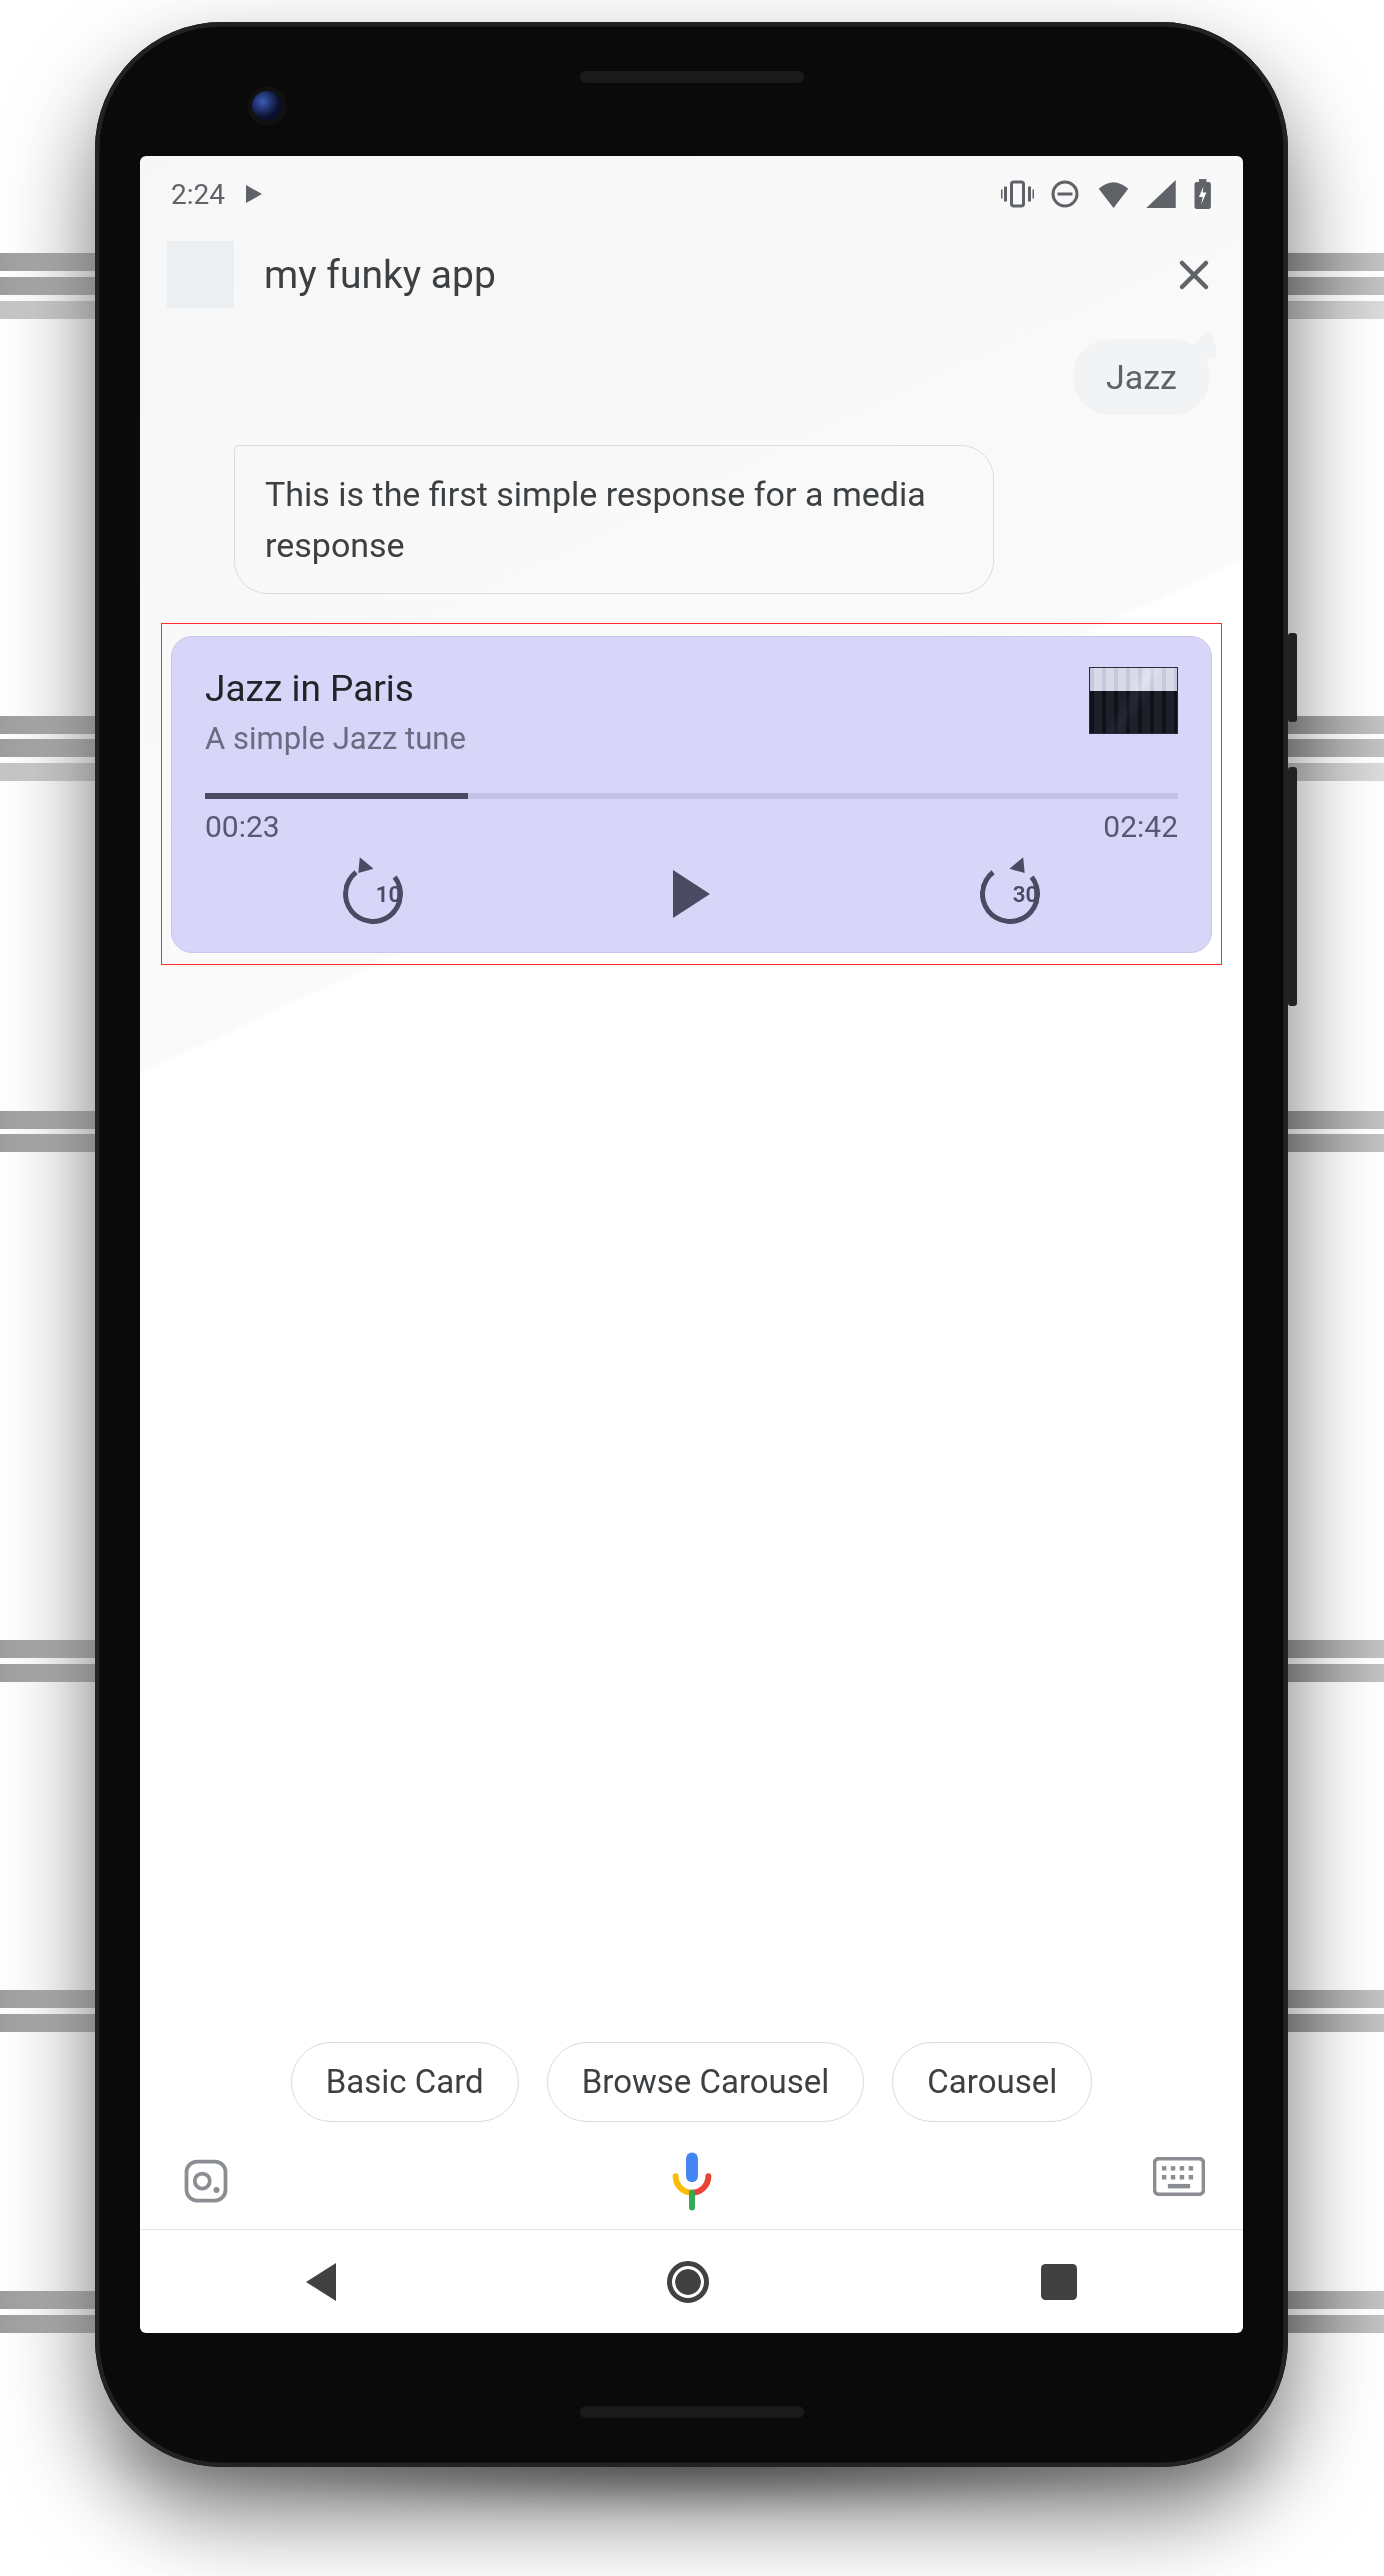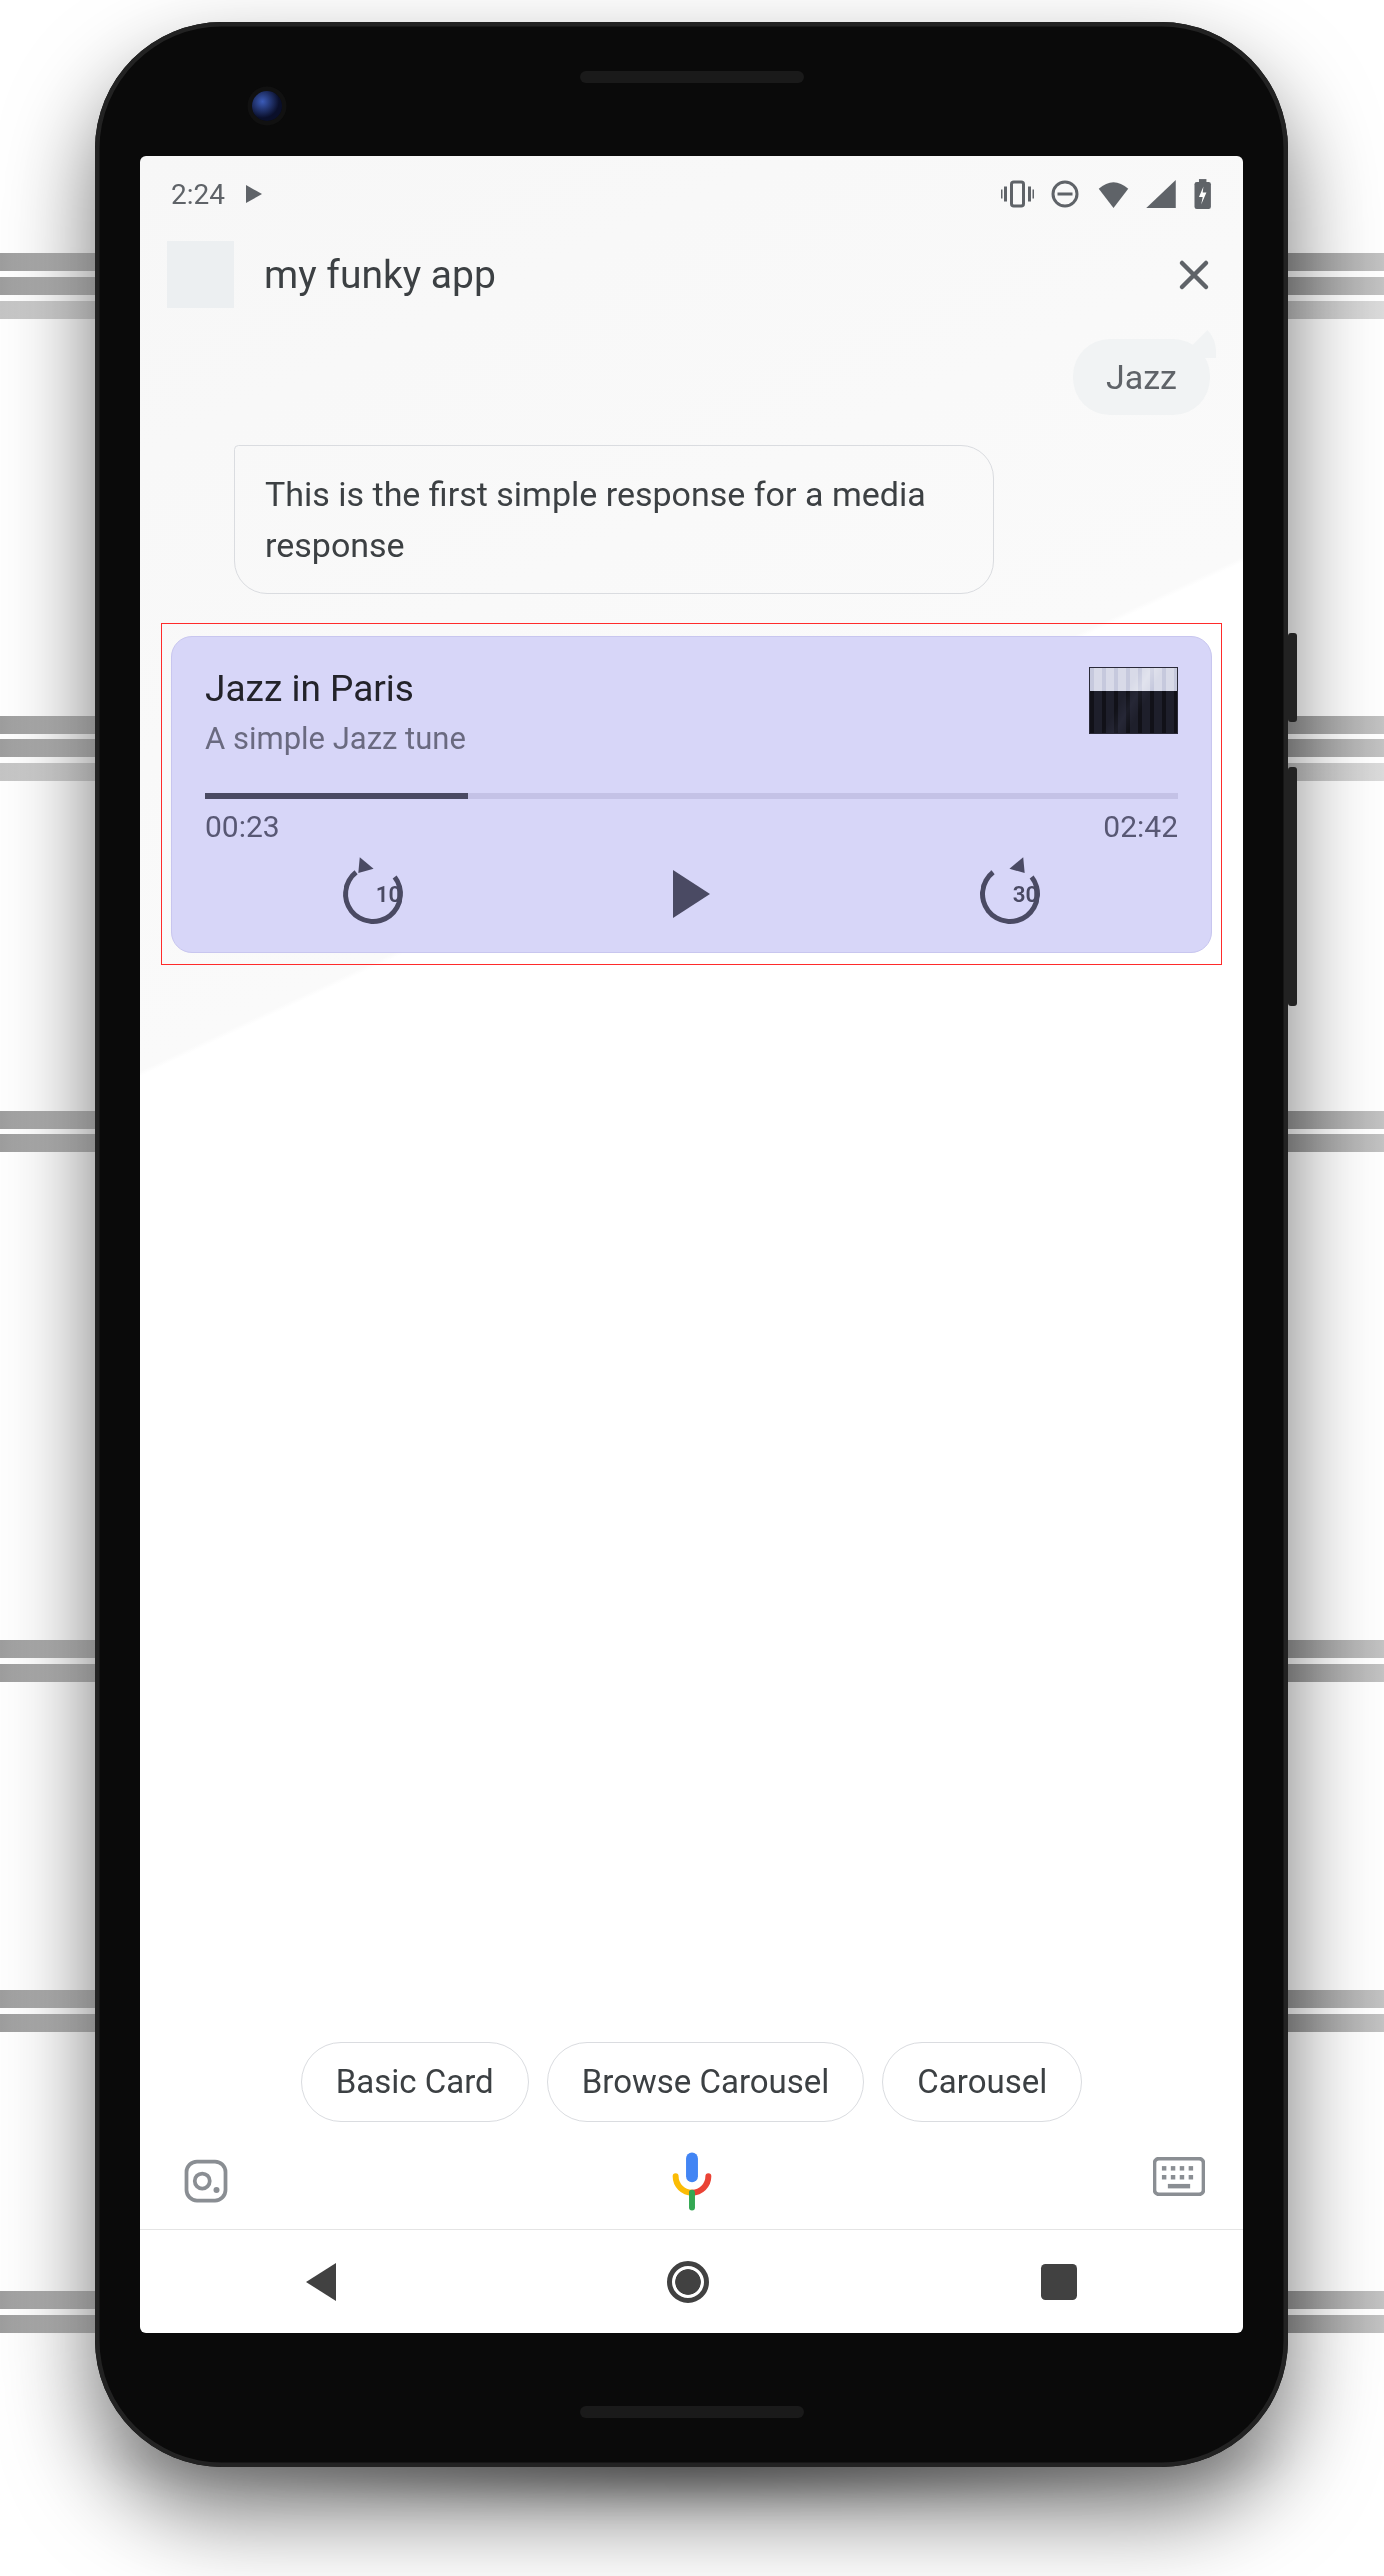--- a/index.html
+++ b/index.html
@@ -208,21 +208,21 @@
     width:72px;height:72px;display:flex;align-items:center;justify-content:center;position:relative;
   }
   .skip .ring{width:60px;height:60px;border:5.2px solid #4a4a63;border-radius:50%;border-top-color:transparent;transform:rotate(7deg);}
   .skip .num{position:absolute;font-size:22.4px;font-weight:600;color:#4a4a63;margin-left:31px;}
   .skip .arrow{position:absolute;top:1.5px;width:0;height:0;}
   .skip.back .arrow{left:19.4px;border-right:13.4px solid #4a4a63;border-top:9px solid transparent;border-bottom:9px solid transparent;transform:rotate(-50deg);}
   .skip.fwd .arrow{right:19.4px;border-left:13.4px solid #4a4a63;border-top:9px solid transparent;border-bottom:9px solid transparent;transform:rotate(50deg);}
   .play-btn{width:0;height:0;border-left:37px solid #4a4a63;border-top:24px solid transparent;border-bottom:24px solid transparent;}
   
   .chips {
-    display:flex;gap:18px;justify-content:center;
+    display:flex;gap:28px;justify-content:center;
     padding: 12px 18px 19.4px;
   }
   .chip {
     border:1.5px solid #dadce0;
     border-radius:45px;
     padding:19.4px 34px;
     font-size:33px;
     color:#3c4043;
     white-space:nowrap;
   }

